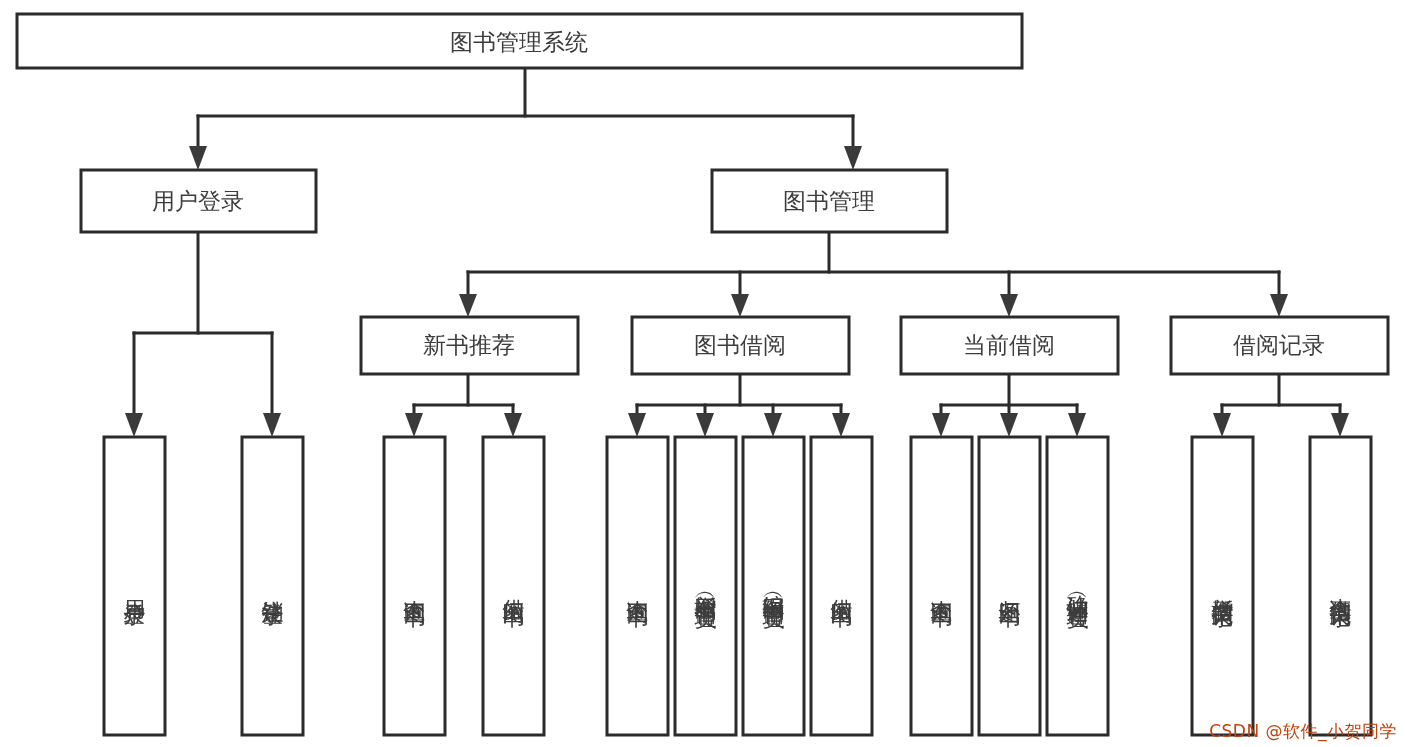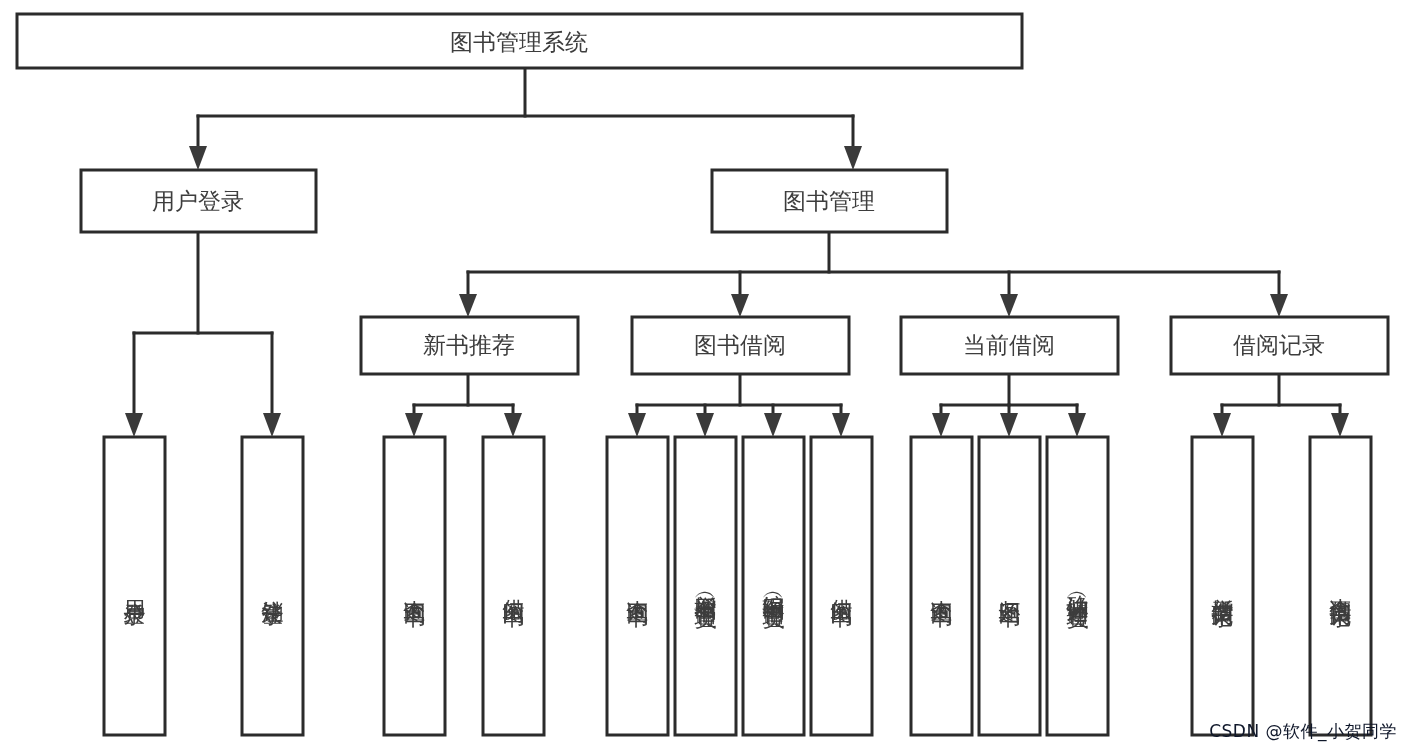--- a/index.html
+++ b/index.html
@@ -62,21 +62,21 @@
     justify-content: center;
     white-space: nowrap;
     pointer-events: none;
   }
   .watermark {
     position: absolute;
     right: 8px;
     bottom: 4px;
     font-family: "DejaVu Sans", "Liberation Sans", sans-serif;
     font-size: 17px;
-    color: #0f172a;
+    color: #c2410c;
     letter-spacing: 0.5px;
     white-space: nowrap;
   }
 </style>
 </head>
 <body>
 
 <div id="diagram-root">
 
   <svg class="diagram" viewBox="0 0 1405 747">

